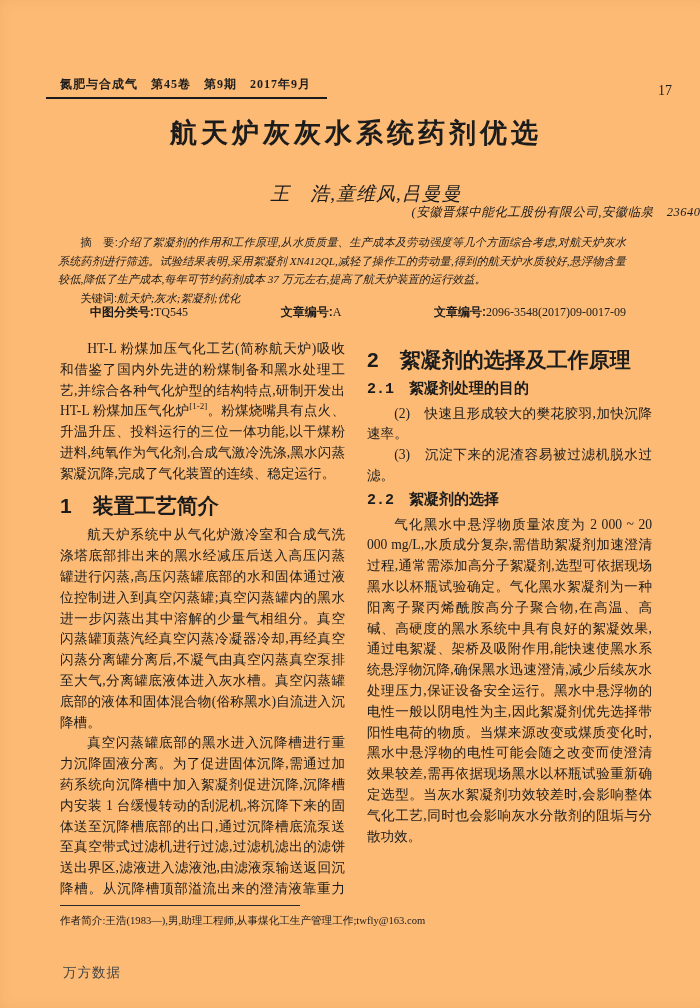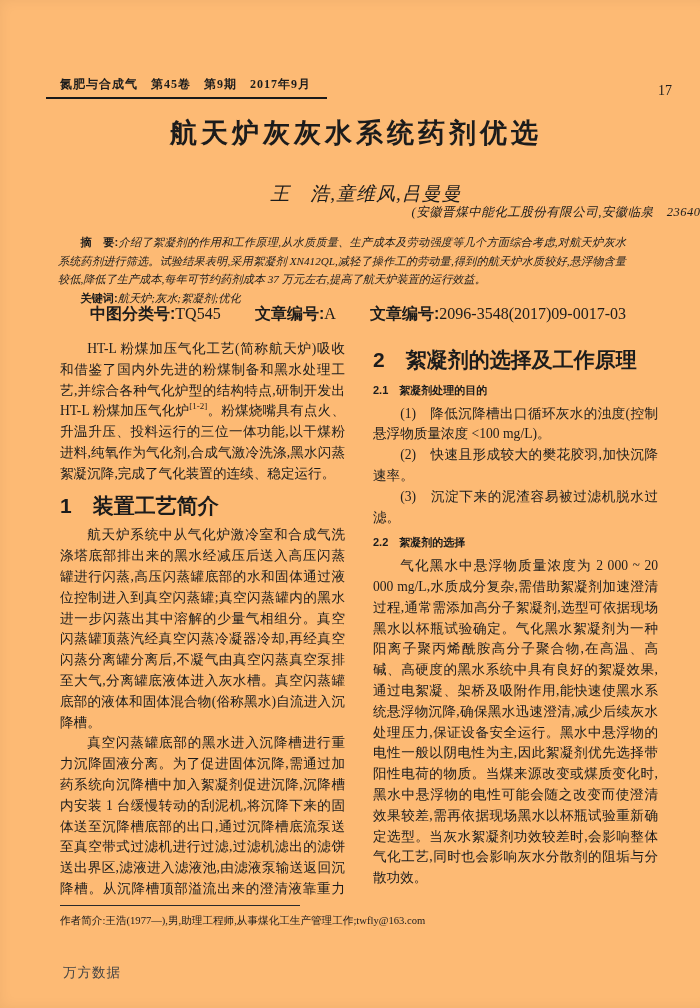--- a/index.html
+++ b/index.html
@@ -81,70 +81,70 @@
     left: 58px;
     right: 86px;
     font-size: 11.2px;
     line-height: 18.6px;
     text-align: justify;
   }
   .abstract-para { margin: 0; text-indent: 2em; }
   .kw-para { margin: 0; text-indent: 2em; }
   .ab-label {
     font-family: "Liberation Sans", "DejaVu Sans", sans-serif;
-    font-weight: 700;
+    font-weight: 400;
     font-style: normal;
   }
   .ab-text { font-style: italic; }
 
   
   .meta-row {
     position: absolute;
     top: 304px;
     left: 90px;
     right: 86px;
     display: flex;
     justify-content: space-between;
-    font-size: 16px;
+    font-size: 12px;
     align-items: flex-end;
   }
   .meta-label {
     font-family: "Liberation Sans", "DejaVu Sans", sans-serif;
     font-weight: 700;
   }
 
   
   .columns {
     position: absolute;
     top: 339px;
     left: 60px;
     display: flex;
-    gap: 28px;
+    gap: 22px;
   }
   .col {
     width: 285px;
     height: 562px;
     overflow: hidden;
     font-size: 13.6px;
     line-height: 20.8px;
     text-align: justify;
   }
   .para { margin: 0; text-indent: 2em; }
   .para.no-indent { text-indent: 0; }
   .h-section {
     font-family: "Liberation Sans", "DejaVu Sans", sans-serif;
     font-weight: 700;
     font-size: 21px;
     margin: 11px 0 9px 0;
     text-indent: 0;
   }
   .h-sub {
-    font-family: Liberation Sans, sans-serif;
-    font-weight: 700;
-    font-size: 11px;
+    font-family: Liberation Mono, monospace;
+    font-weight: 700;
+    font-size: 15px;
     margin: 4px 0 3px 0;
     text-indent: 0;
   }
   sup.ref {
     font-size: 9px;
     line-height: 0;
     vertical-align: super;
   }
 
   
@@ -192,45 +192,44 @@
   <div class="affiliation-line">(安徽晋煤中能化工股份有限公司,安徽临泉　236400)</div>
 
   <div class="abstract-block">
     <p class="abstract-para"><span class="ab-label">摘　要:</span><span class="ab-text">介绍了絮凝剂的作用和工作原理,从水质质量、生产成本及劳动强度等几个方面综合考虑,对航天炉灰水系统药剂进行筛选。试验结果表明,采用絮凝剂 XN412QL,减轻了操作工的劳动量,得到的航天炉水质较好,悬浮物含量较低,降低了生产成本,每年可节约药剂成本 37 万元左右,提高了航天炉装置的运行效益。</span></p>
     <p class="kw-para"><span class="ab-label">关键词:</span><span class="ab-text">航天炉;灰水;絮凝剂;优化</span></p>
   </div>
 
   <div class="meta-row">
     <span><span class="meta-label">中图分类号:</span><span>TQ545</span></span>
     <span><span class="meta-label">文章编号:</span><span>A</span></span>
-    <span><span class="meta-label">文章编号:</span><span>2096-3548(2017)09-0017-03</span></span>
+    <span><span class="meta-label">文章编号:</span><span>2096-3548(2017)09-0017-09</span></span>
   </div>
 
   <div class="columns">
 
     <div class="col">
       <p class="para"><span>HT-L 粉煤加压气化工艺(简称航天炉)吸收和借鉴了国内外先进的粉煤制备和黑水处理工艺,并综合各种气化炉型的结构特点,研制开发出 HT-L 粉煤加压气化炉</span><sup class="ref">[1-2]</sup><span>。粉煤烧嘴具有点火、升温升压、投料运行的三位一体功能,以干煤粉进料,纯氧作为气化剂,合成气激冷洗涤,黑水闪蒸絮凝沉降,完成了气化装置的连续、稳定运行。</span></p>
       <p class="h-section">1　装置工艺简介</p>
       <p class="para">航天炉系统中从气化炉激冷室和合成气洗涤塔底部排出来的黑水经减压后送入高压闪蒸罐进行闪蒸,高压闪蒸罐底部的水和固体通过液位控制进入到真空闪蒸罐;真空闪蒸罐内的黑水进一步闪蒸出其中溶解的少量气相组分。真空闪蒸罐顶蒸汽经真空闪蒸冷凝器冷却,再经真空闪蒸分离罐分离后,不凝气由真空闪蒸真空泵排至大气,分离罐底液体进入灰水槽。真空闪蒸罐底部的液体和固体混合物(俗称黑水)自流进入沉降槽。</p>
       <p class="para">真空闪蒸罐底部的黑水进入沉降槽进行重力沉降固液分离。为了促进固体沉降,需通过加药系统向沉降槽中加入絮凝剂促进沉降,沉降槽内安装 1 台缓慢转动的刮泥机,将沉降下来的固体送至沉降槽底部的出口,通过沉降槽底流泵送至真空带式过滤机进行过滤,过滤机滤出的滤饼送出界区,滤液进入滤液池,由滤液泵输送返回沉降槽。从沉降槽顶部溢流出来的澄清液靠重力流入灰水罐循环利用。</p>
 
     </div>
 
     <div class="col">
       <p class="h-section">2　絮凝剂的选择及工作原理</p>
       <p class="h-sub">2.1　絮凝剂处理的目的</p>
-      <p class="para">(1)　降低沉降槽出口循环灰水的浊度(控制悬浮物质量浓度 &lt;100 mg/L)。</p>
       <p class="para">(2)　快速且形成较大的樊花胶羽,加快沉降速率。</p>
       <p class="para">(3)　沉淀下来的泥渣容易被过滤机脱水过滤。</p>
       <p class="h-sub">2.2　絮凝剂的选择</p>
       <p class="para">气化黑水中悬浮物质量浓度为 2 000 ~ 20 000 mg/L,水质成分复杂,需借助絮凝剂加速澄清过程,通常需添加高分子絮凝剂,选型可依据现场黑水以杯瓶试验确定。气化黑水絮凝剂为一种阳离子聚丙烯酰胺高分子聚合物,在高温、高碱、高硬度的黑水系统中具有良好的絮凝效果,通过电絮凝、架桥及吸附作用,能快速使黑水系统悬浮物沉降,确保黑水迅速澄清,减少后续灰水处理压力,保证设备安全运行。黑水中悬浮物的电性一般以阴电性为主,因此絮凝剂优先选择带阳性电荷的物质。当煤来源改变或煤质变化时,黑水中悬浮物的电性可能会随之改变而使澄清效果较差,需再依据现场黑水以杯瓶试验重新确定选型。当灰水絮凝剂功效较差时,会影响整体气化工艺,同时也会影响灰水分散剂的阻垢与分散功效。</p>
     </div>
 
   </div>
 
   <div class="footnote-block">
     <hr class="footnote-rule">
-    <p class="author-bio">作者简介:王浩(1977—),男,助理工程师,从事煤化工生产管理工作;twfly@163.com</p>
+    <p class="author-bio">作者简介:王浩(1983—),男,助理工程师,从事煤化工生产管理工作;twfly@163.com</p>
   </div>
 
   <div class="watermark">万方数据</div>
 
 </div>
 
 </body></html>

